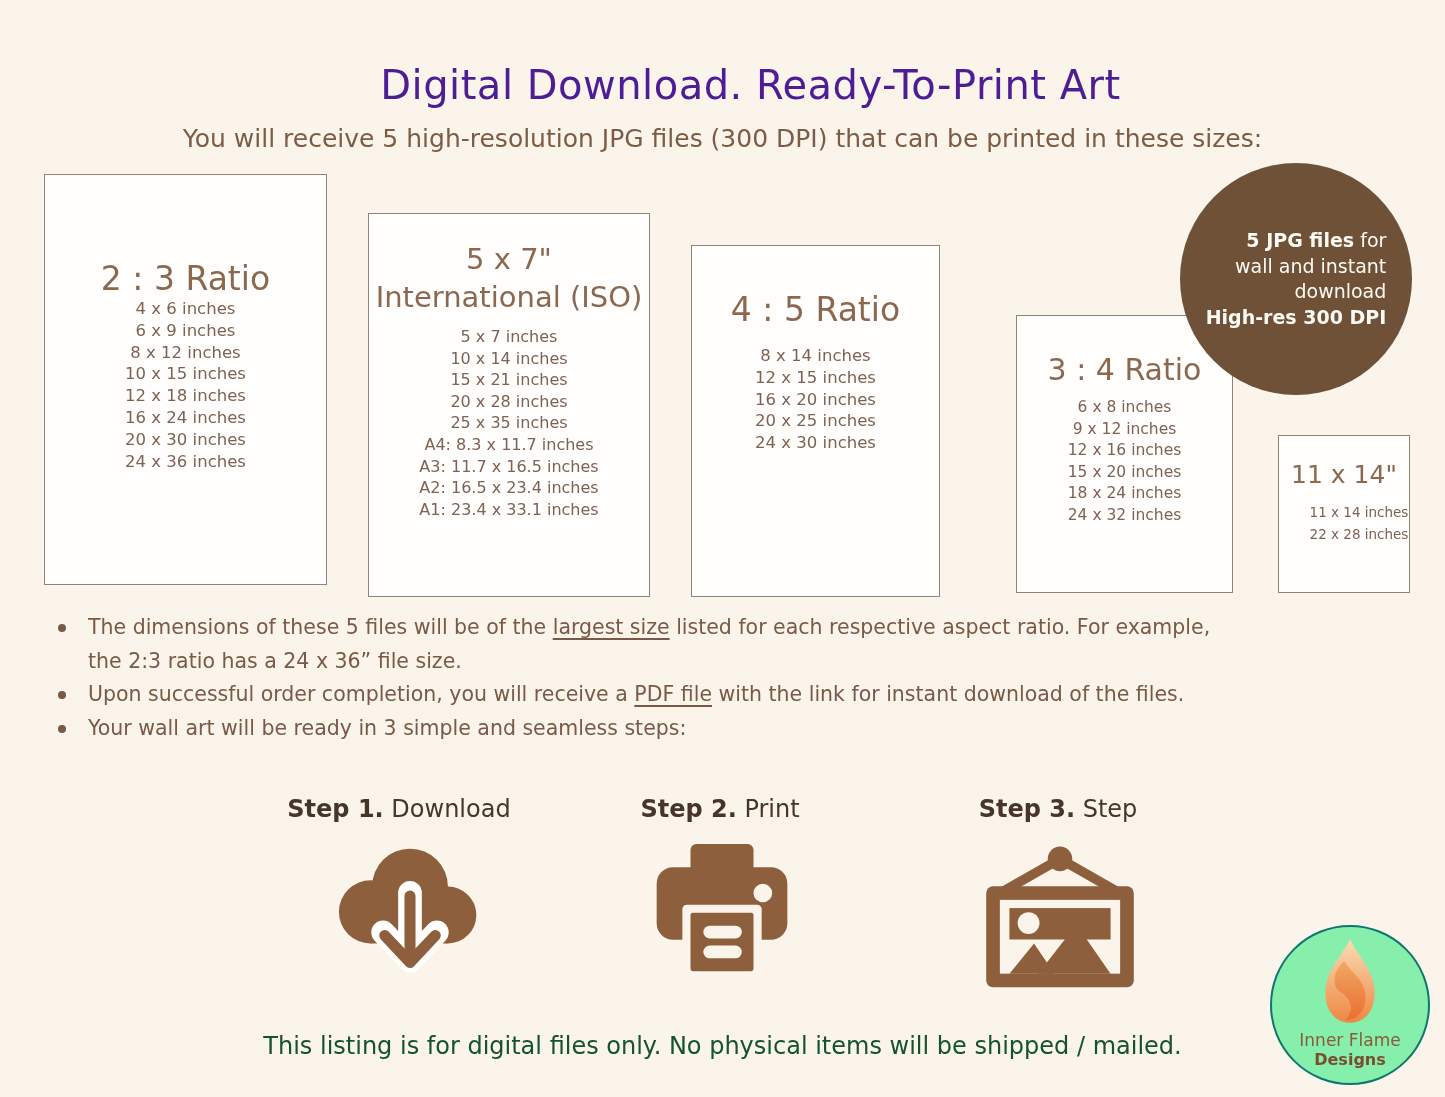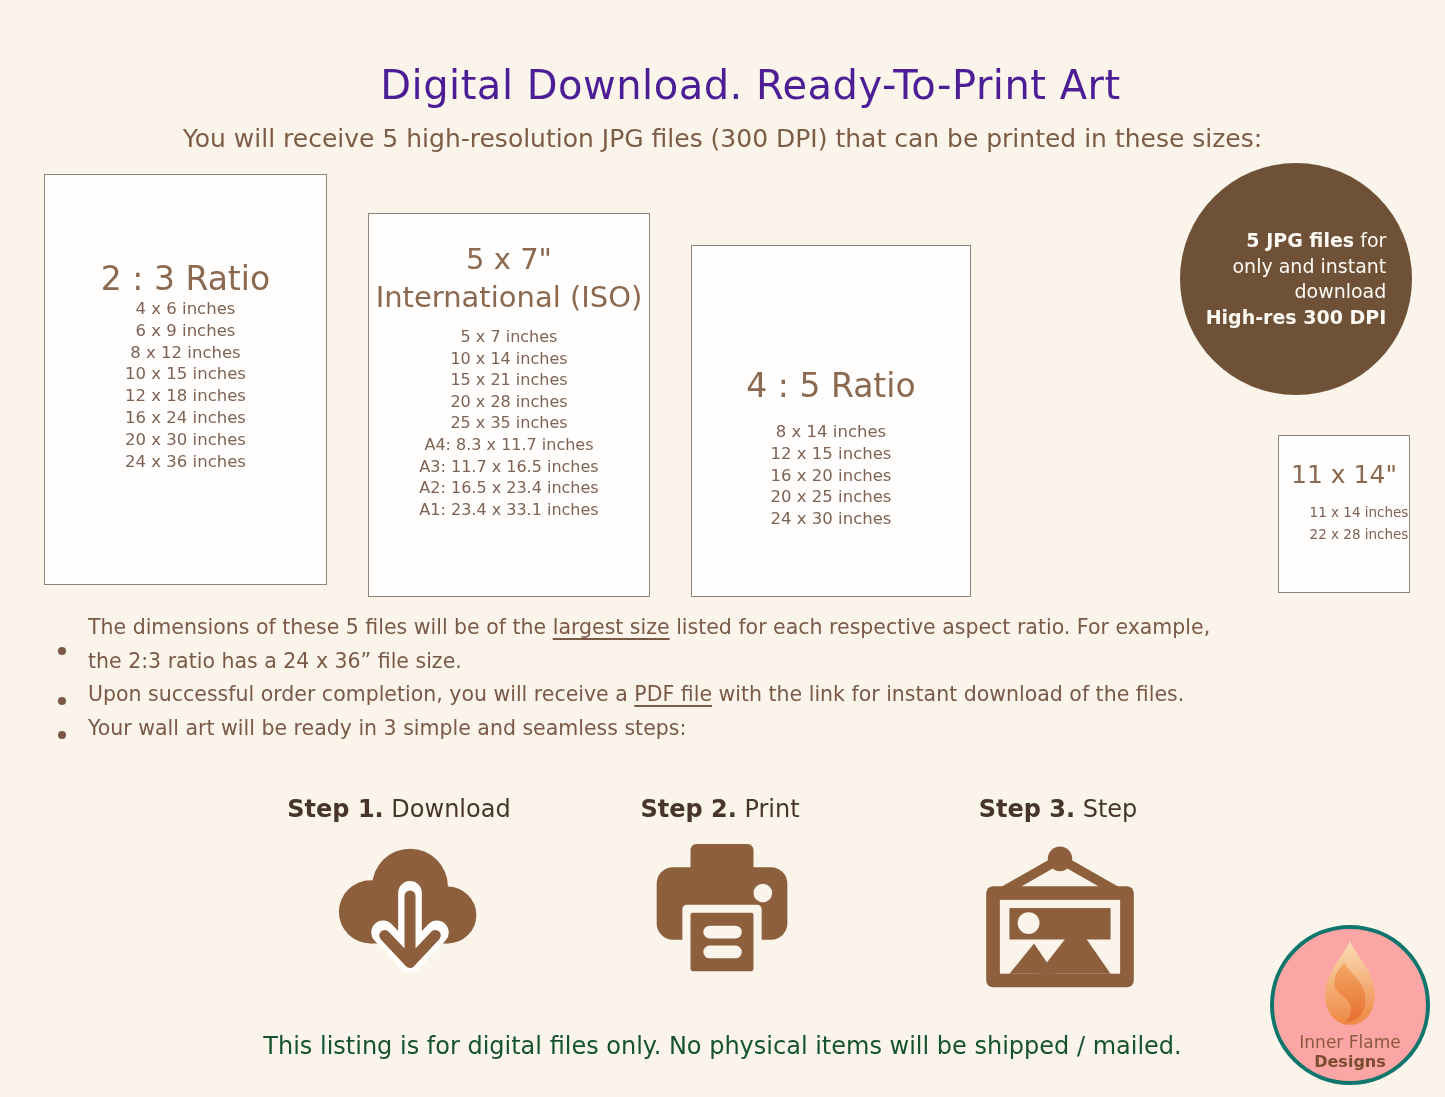--- a/index.html
+++ b/index.html
@@ -14,55 +14,55 @@
   .size-box{position:absolute;background:#fffefc;border:1px solid #8e857a;
             box-sizing:border-box;text-align:center;z-index:1;}
   .box-title{color:#8b6950;font-weight:500;}
   .box-sizes{color:#7e6253;}
   .box1{left:44px;top:174px;width:283px;height:411px;padding-top:84px;}
   .box1 .box-title{font-size:33px;}
   .box1 .box-sizes{margin-top:0;font-size:16.5px;line-height:21.8px;}
   .box2{left:368px;top:213px;width:282px;height:384px;padding-top:26px;}
   .box2 .box-title{font-size:29px;line-height:38px;}
   .box2 .box-sizes{margin-top:10px;font-size:16px;line-height:21.6px;}
-  .box3{left:691px;top:245px;width:280px;height:352px;padding-top:120px;}
+  .box3{left:691px;top:245px;width:249px;height:352px;padding-top:44px;}
   .box3 .box-title{font-size:33px;}
   .box3 .box-sizes{margin-top:16px;font-size:16.5px;line-height:21.8px;}
   .box4{left:1016px;top:315px;width:217px;height:278px;padding-top:36px;}
   .box4 .box-title{font-size:30px;}
   .box4 .box-sizes{margin-top:10px;font-size:15.5px;line-height:21.5px;}
   .box5{left:1278px;top:435px;width:132px;height:158px;padding-top:24px;}
   .box5 .box-title{font-size:25px;}
   .box5 .box-sizes{margin-top:12px;font-size:13.5px;line-height:22px;padding-left:30px;}
 
   .badge{position:absolute;left:1180px;top:163px;width:232px;height:232px;border-radius:50%;
          background:#6f5138;display:flex;align-items:center;justify-content:center;
          text-align:right;z-index:3;}
   .badge-text{color:#fdfaf4;font-size:19px;line-height:25.5px;}
   .b{font-weight:700;}
 
   .bullets{position:absolute;left:56px;top:611px;width:1348px;}
-  .bullet{display:flex;align-items:center;}
+  .bullet{display:flex;align-items:flex-start;}
   .dot{width:8px;height:8px;border-radius:50%;background:#7a5946;margin:13px 22px 0 2px;flex:none;}
   .bullet-text{margin:0;font-size:20.5px;line-height:33.5px;color:#7a5946;}
   .u{text-decoration:underline;text-underline-offset:4px;}
 
   .step-label{position:absolute;top:795px;font-size:24px;color:#463528;
               transform:translateX(-50%);white-space:nowrap;}
   .s1{left:399px;} .s2{left:720px;} .s3{left:1058px;}
   .icon{position:absolute;}
   .icon-download{left:330px;top:836px;width:160px;height:158px;}
   .icon-print{left:652px;top:841px;width:140px;height:132px;}
   .icon-hang{left:978px;top:845px;width:164px;height:148px;}
 
   .footer{position:absolute;top:1032px;left:0;width:100%;text-align:center;
           font-size:24px;color:#14532d;margin:0;}
 
   .logo{position:absolute;left:1270px;top:925px;width:160px;height:160px;border-radius:50%;
-        background:#fca5a5;border:4px solid #0f766e;box-sizing:border-box;text-align:center;z-index:2;}
+        background:#86efac;border:2px solid #0f766e;box-sizing:border-box;text-align:center;z-index:2;}
   .logo-flame{margin-top:10px;width:82px;height:90px;}
   .logo-name{font-size:17px;color:#8a5a3a;line-height:19px;margin:0;}
   .logo-sub{font-size:16px;color:#7b4c30;font-weight:600;line-height:19px;margin:0;}
 </style>
 </head>
 <body>
 
 <div class="canvas">
 
   <h1 class="title">Digital Download. Ready-To-Print Art</h1>
@@ -101,33 +101,44 @@
     <div class="box-title">4 : 5 Ratio</div>
     <div class="box-sizes">
       <div>8 x 14 inches</div>
       <div>12 x 15 inches</div>
       <div>16 x 20 inches</div>
       <div>20 x 25 inches</div>
       <div>24 x 30 inches</div>
     </div>
   </div>
 
+  <div class="size-box box4">
+    <div class="box-title">3 : 4 Ratio</div>
+    <div class="box-sizes">
+      <div>6 x 8 inches</div>
+      <div>9 x 12 inches</div>
+      <div>12 x 16 inches</div>
+      <div>15 x 20 inches</div>
+      <div>18 x 24 inches</div>
+      <div>24 x 32 inches</div>
+    </div>
+  </div>
 
   <div class="size-box box5">
     <div class="box-title">11 x 14"</div>
     <div class="box-sizes">
       <div>11 x 14 inches</div>
       <div>22 x 28 inches</div>
     </div>
   </div>
 
   <div class="badge">
     <div class="badge-text">
       <span class="b">5 JPG files</span><span> for</span><br>
-      <span>only and instant</span><br>
+      <span>wall and instant</span><br>
       <span>download</span><br>
       <span class="b">High-res 300 DPI</span>
     </div>
   </div>
 
   <div class="bullets">
     <div class="bullet">
       <span class="dot"></span>
       <p class="bullet-text">
         <span>The dimensions of these 5 files will be of the </span><span class="u">largest size</span><span> listed for each respective aspect ratio. For example,</span><br>

